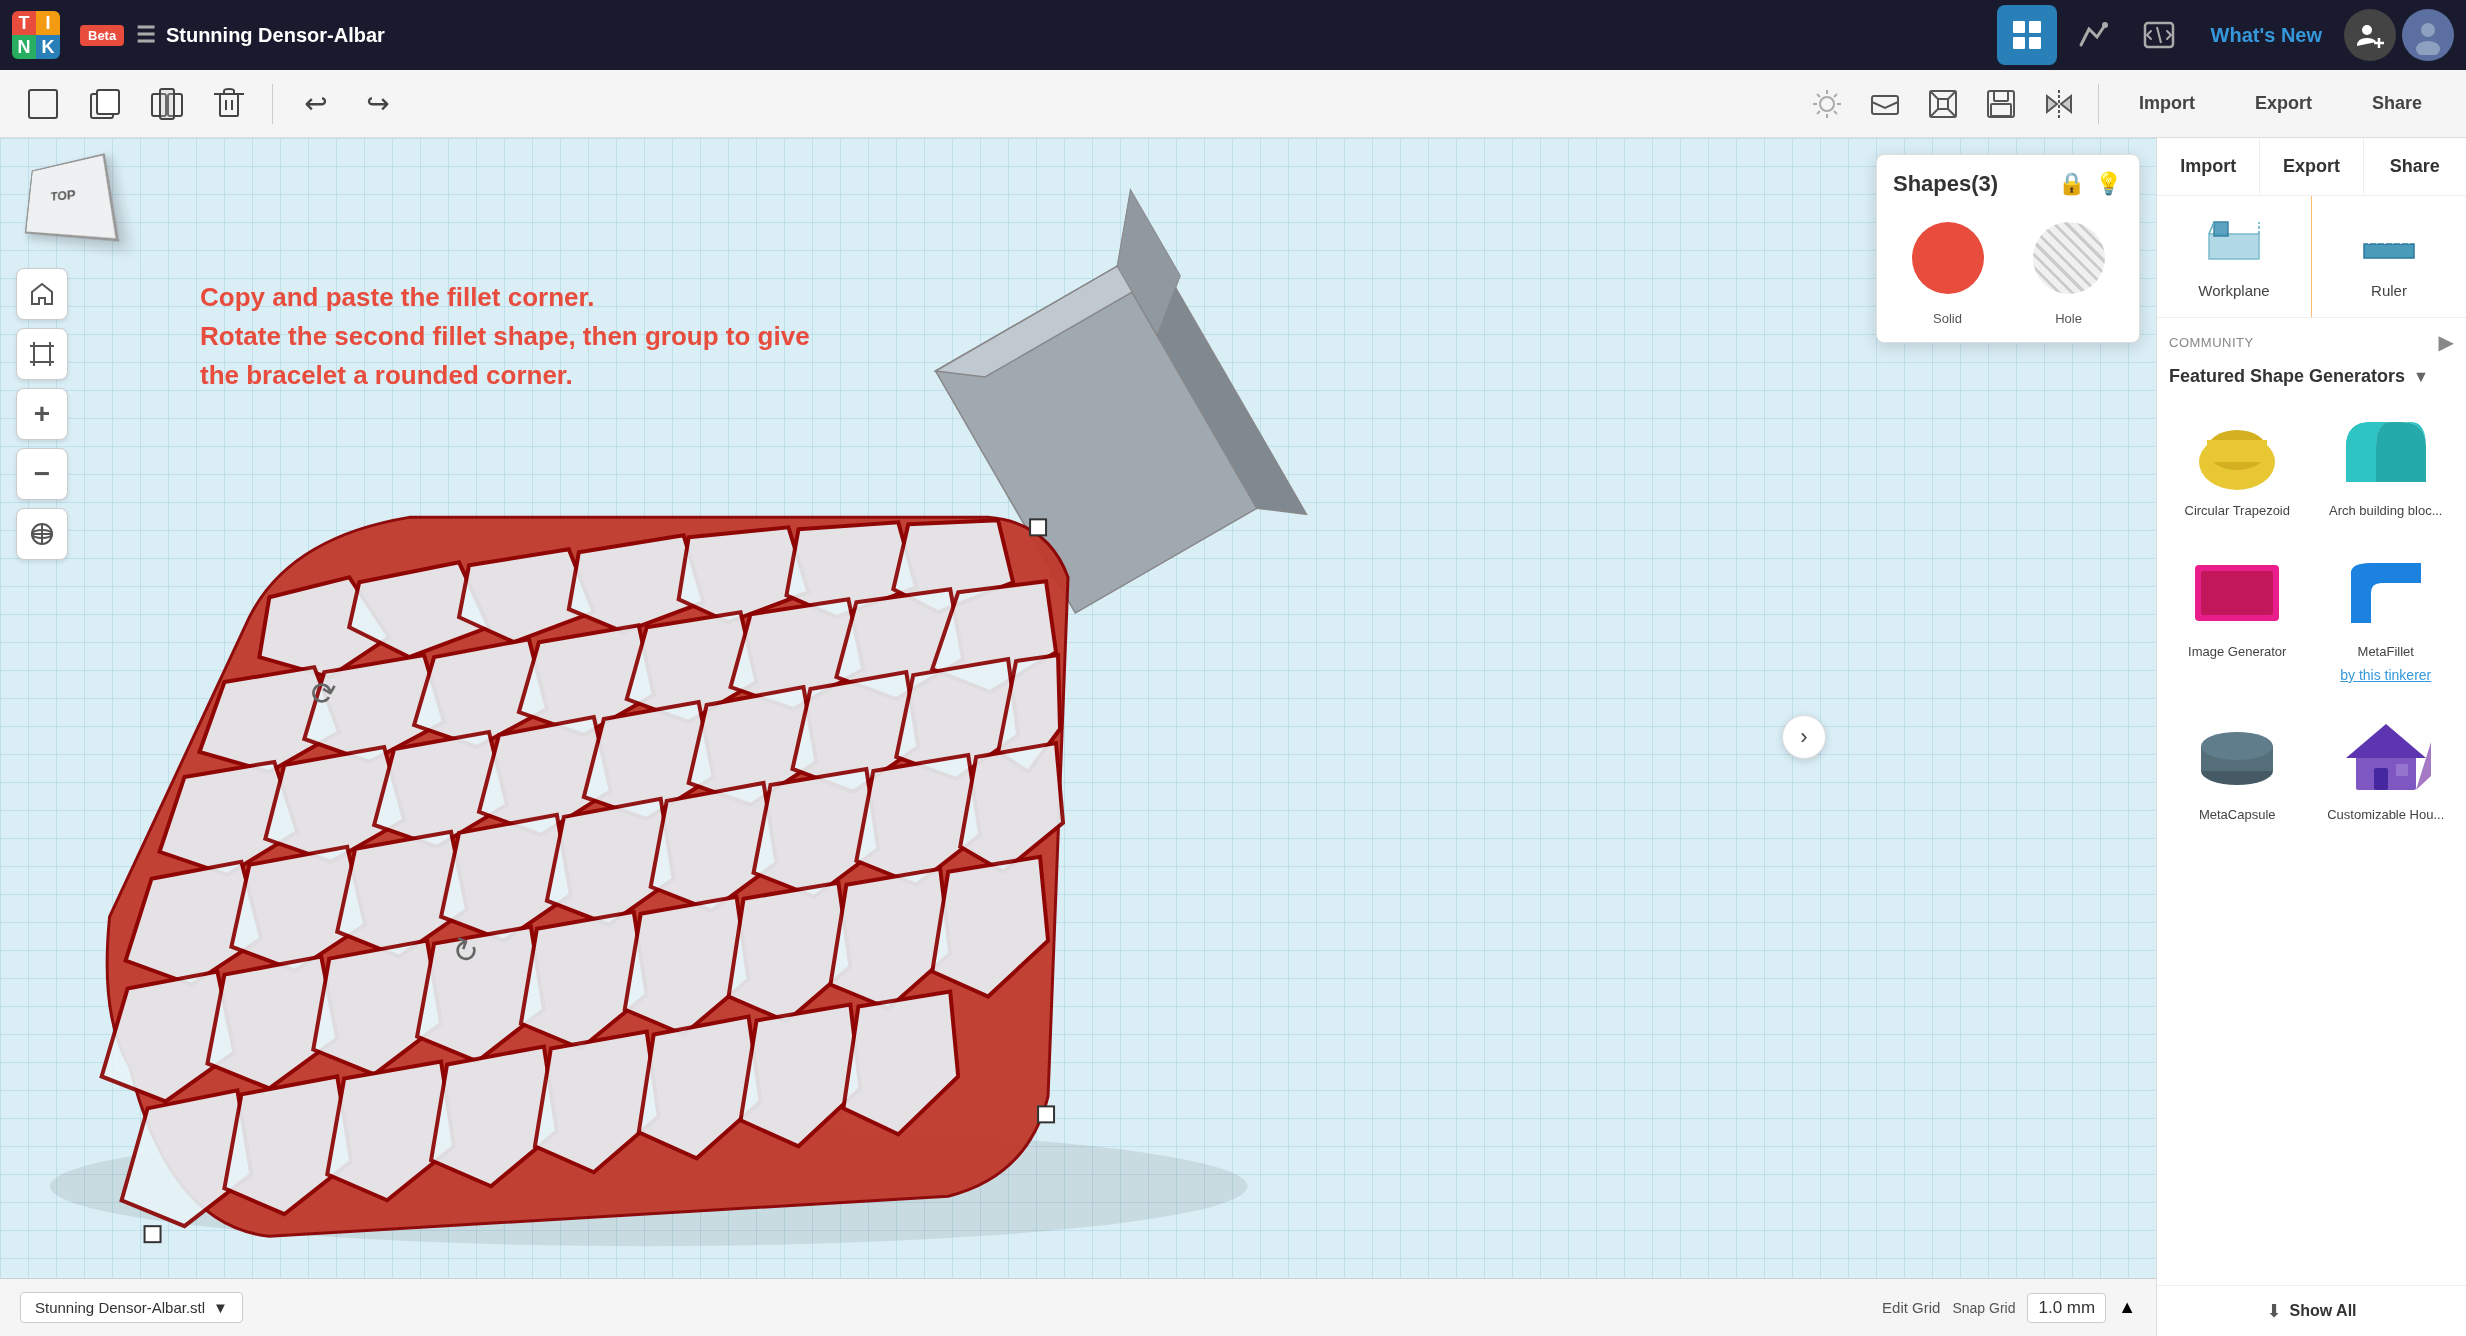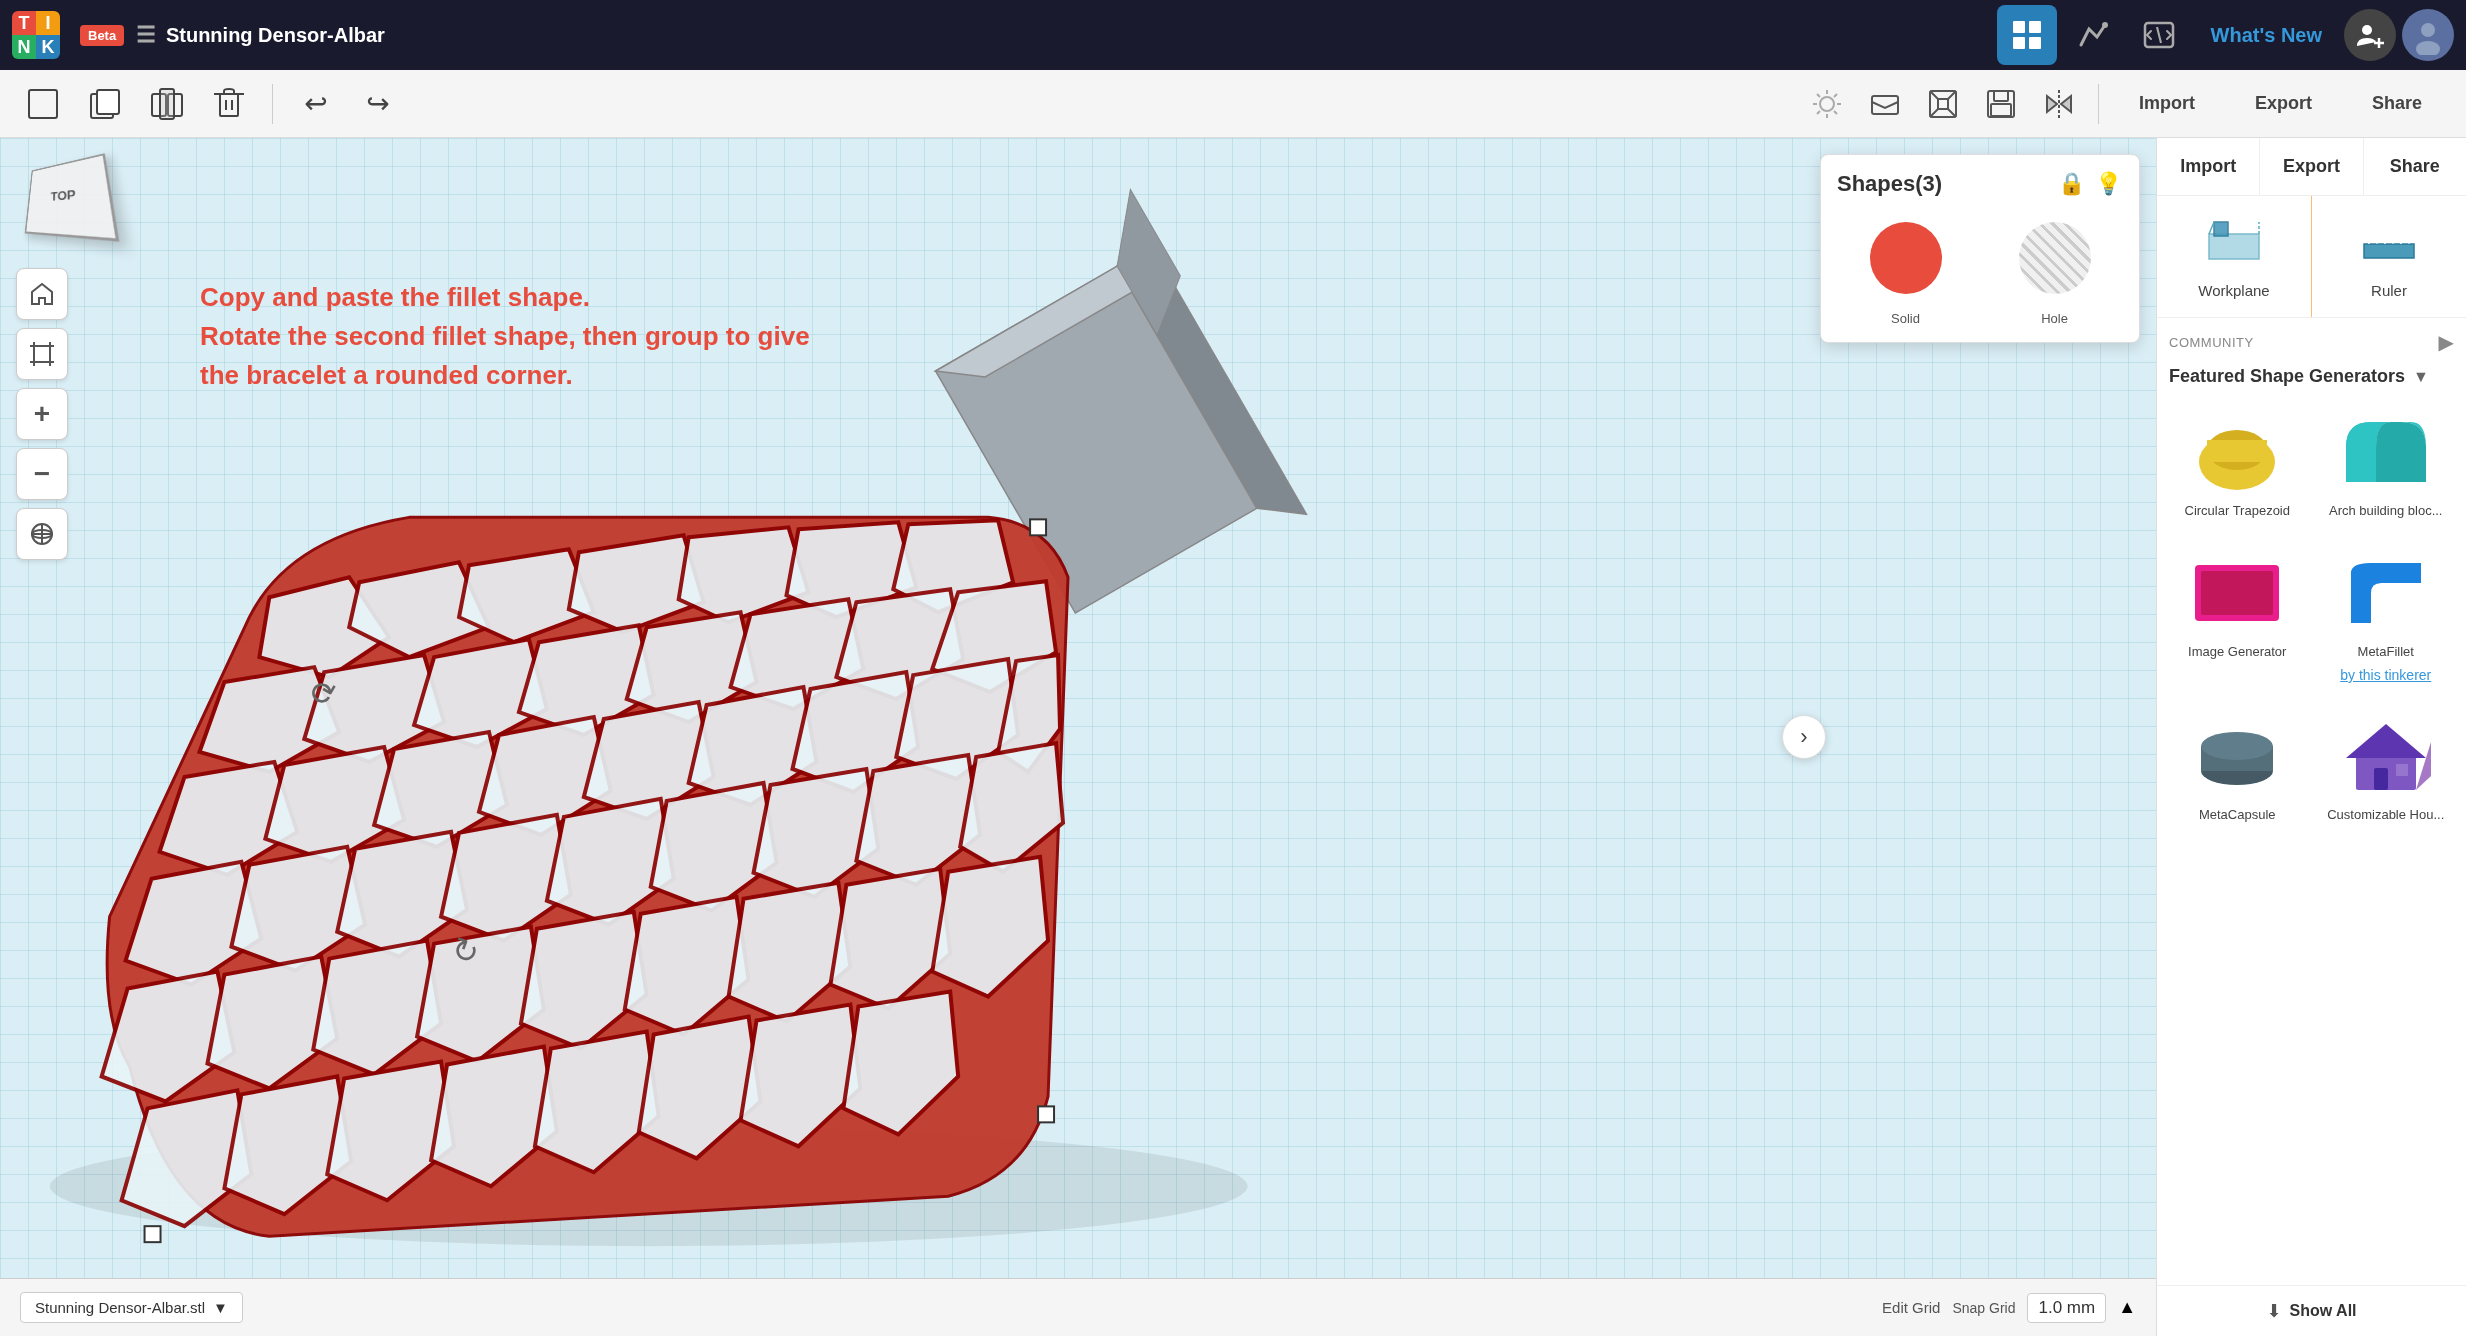--- a/index.html
+++ b/index.html
@@ -272,21 +272,21 @@
       padding: 4px 10px;
       font-size: 17px;
       color: #333;
     }
 
     
     .shapes-panel {
       position: absolute;
       right: 16px;
       top: 16px;
-      width: 320px;
+      width: 264px;
       background: white;
       border: 1px solid #ddd;
       border-radius: 8px;
       box-shadow: 0 4px 16px rgba(0,0,0,0.15);
       padding: 16px;
     }
     .shapes-panel-header {
       display: flex;
       align-items: center;
       justify-content: space-between;
@@ -687,21 +687,21 @@
         <svg width="26" height="26" viewBox="0 0 26 26" fill="none" stroke="#555" stroke-width="2">
           <ellipse cx="13" cy="13" rx="10" ry="10"></ellipse>
           <ellipse cx="13" cy="13" rx="10" ry="4"></ellipse>
           <line x1="3" y1="13" x2="23" y2="13"></line>
           <line x1="13" y1="3" x2="13" y2="23"></line>
         </svg>
       </button>
     </div>
 
     <div class="instruction-text">
-      <div>Copy and paste the fillet shape.</div>
+      <div>Copy and paste the fillet corner.</div>
       <div>Rotate the second fillet shape, then group to give</div>
       <div>the bracelet a rounded corner.</div>
     </div>
 
     <svg class="canvas-svg" viewBox="0 0 1860 1200" preserveAspectRatio="xMidYMid meet">
 
       <ellipse cx="500" cy="1050" rx="600" ry="60" fill="rgba(0,0,0,0.08)"></ellipse>
 
       <g transform="translate(620,230) rotate(-30, 200, 100)">
         <polygon points="220,0 430,0 430,280 220,280" fill="#a0a8b0" stroke="#888" stroke-width="1.5"></polygon>

